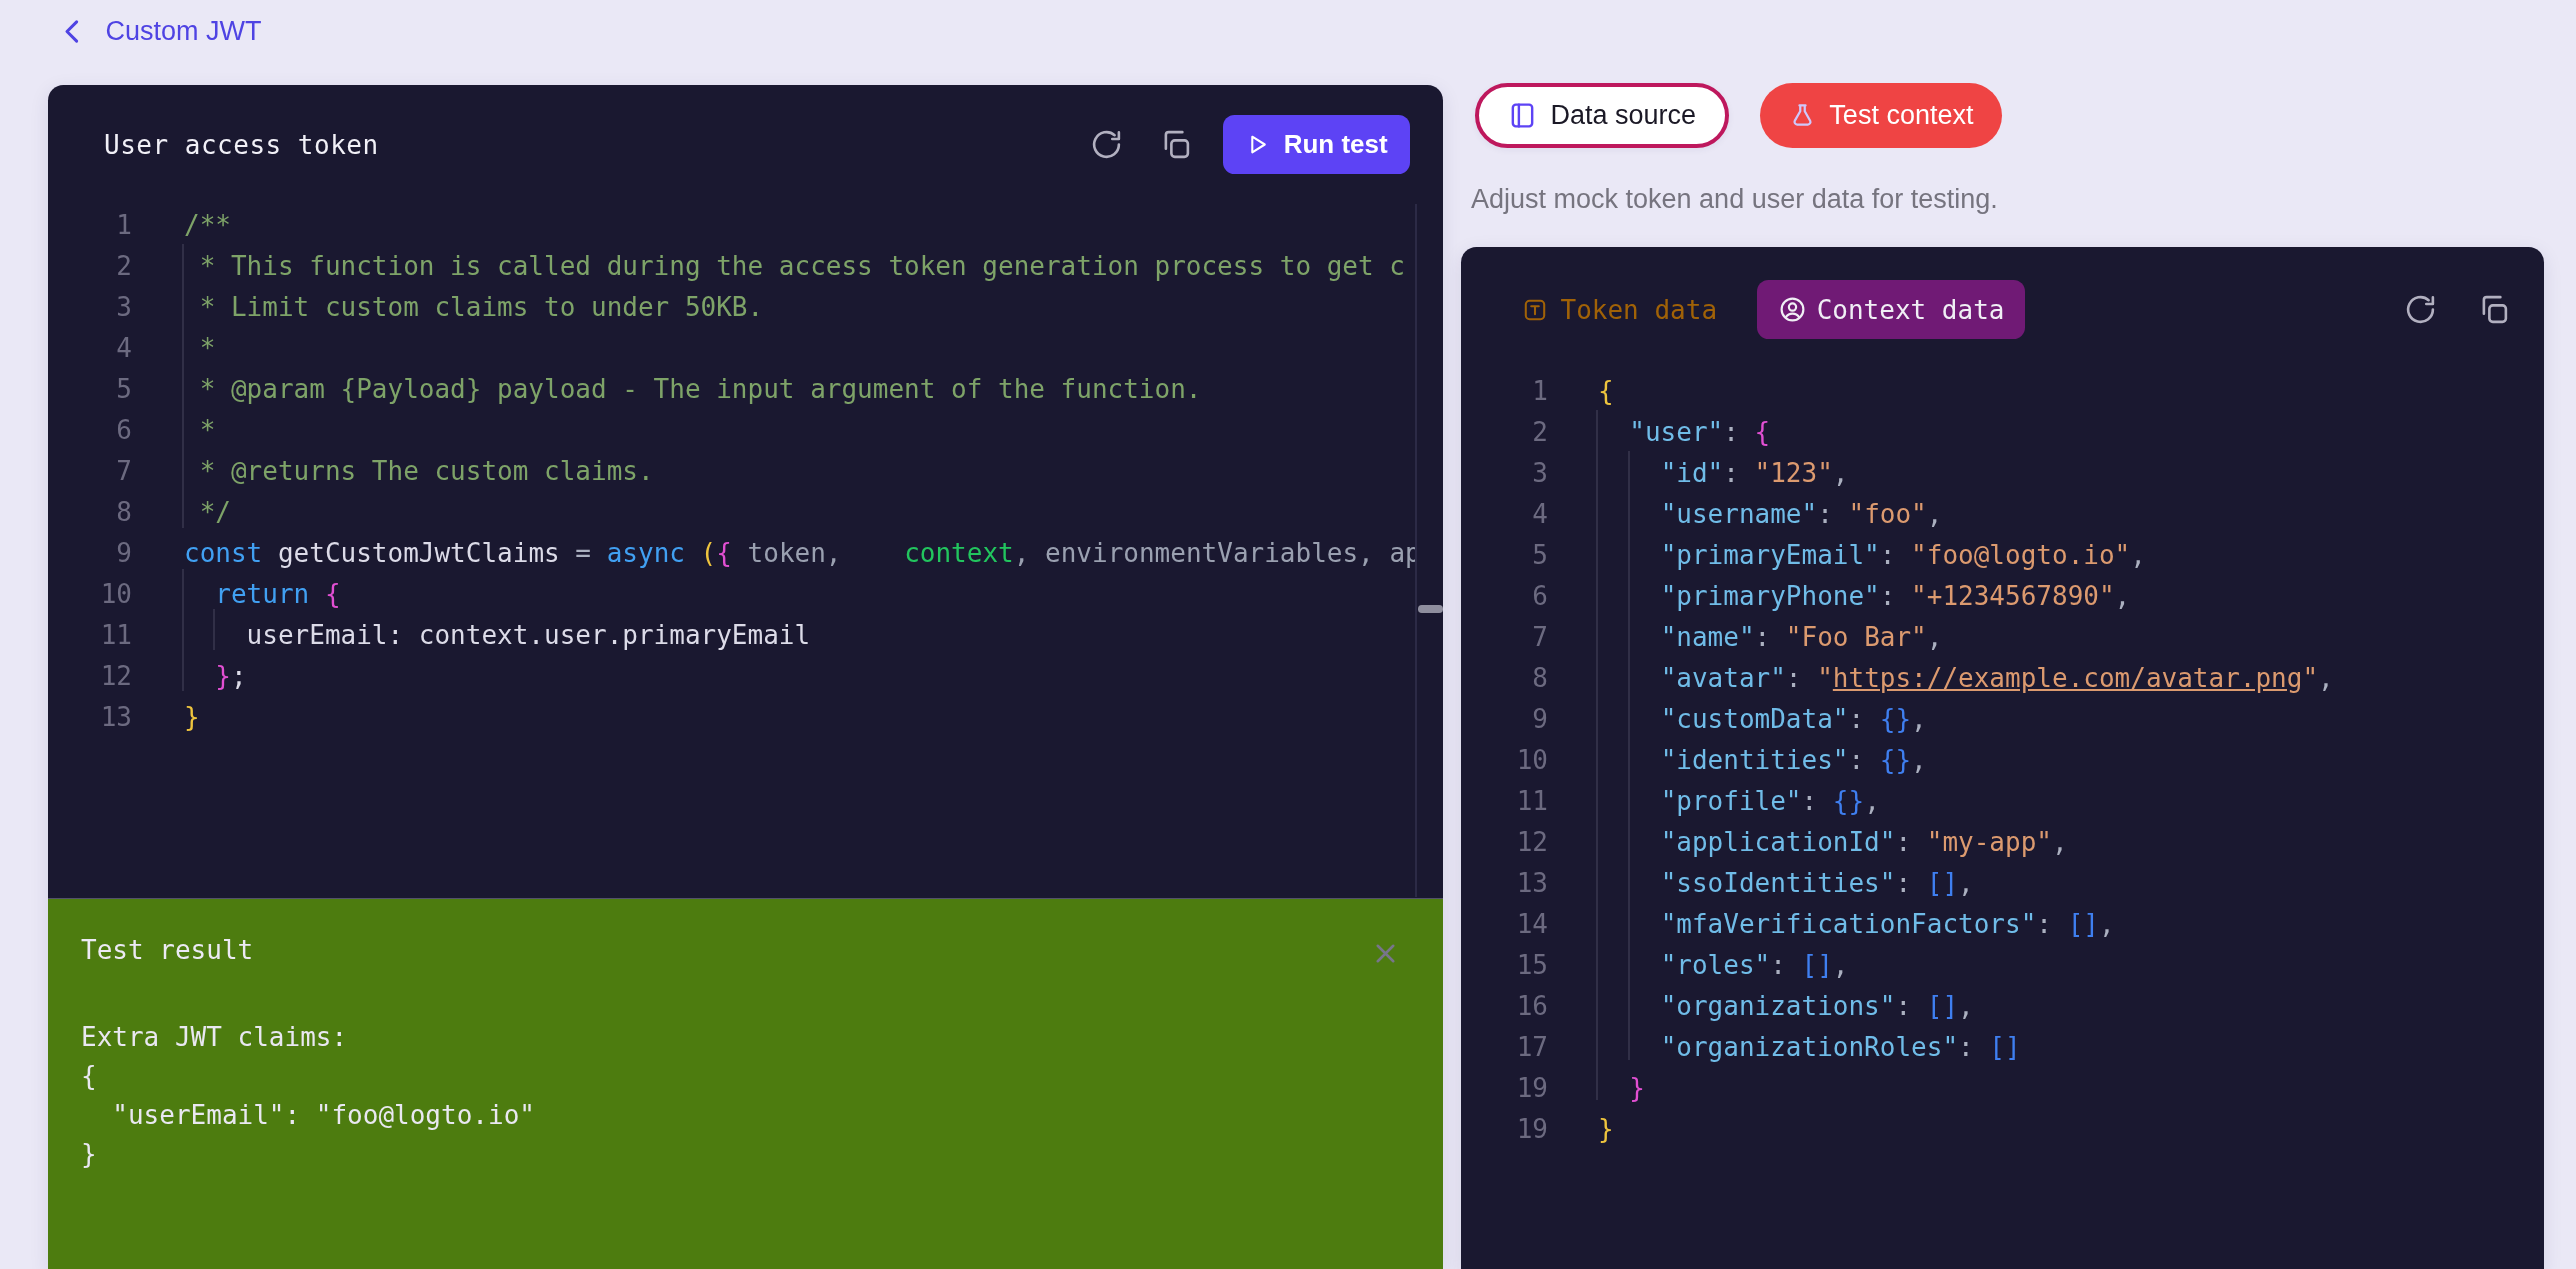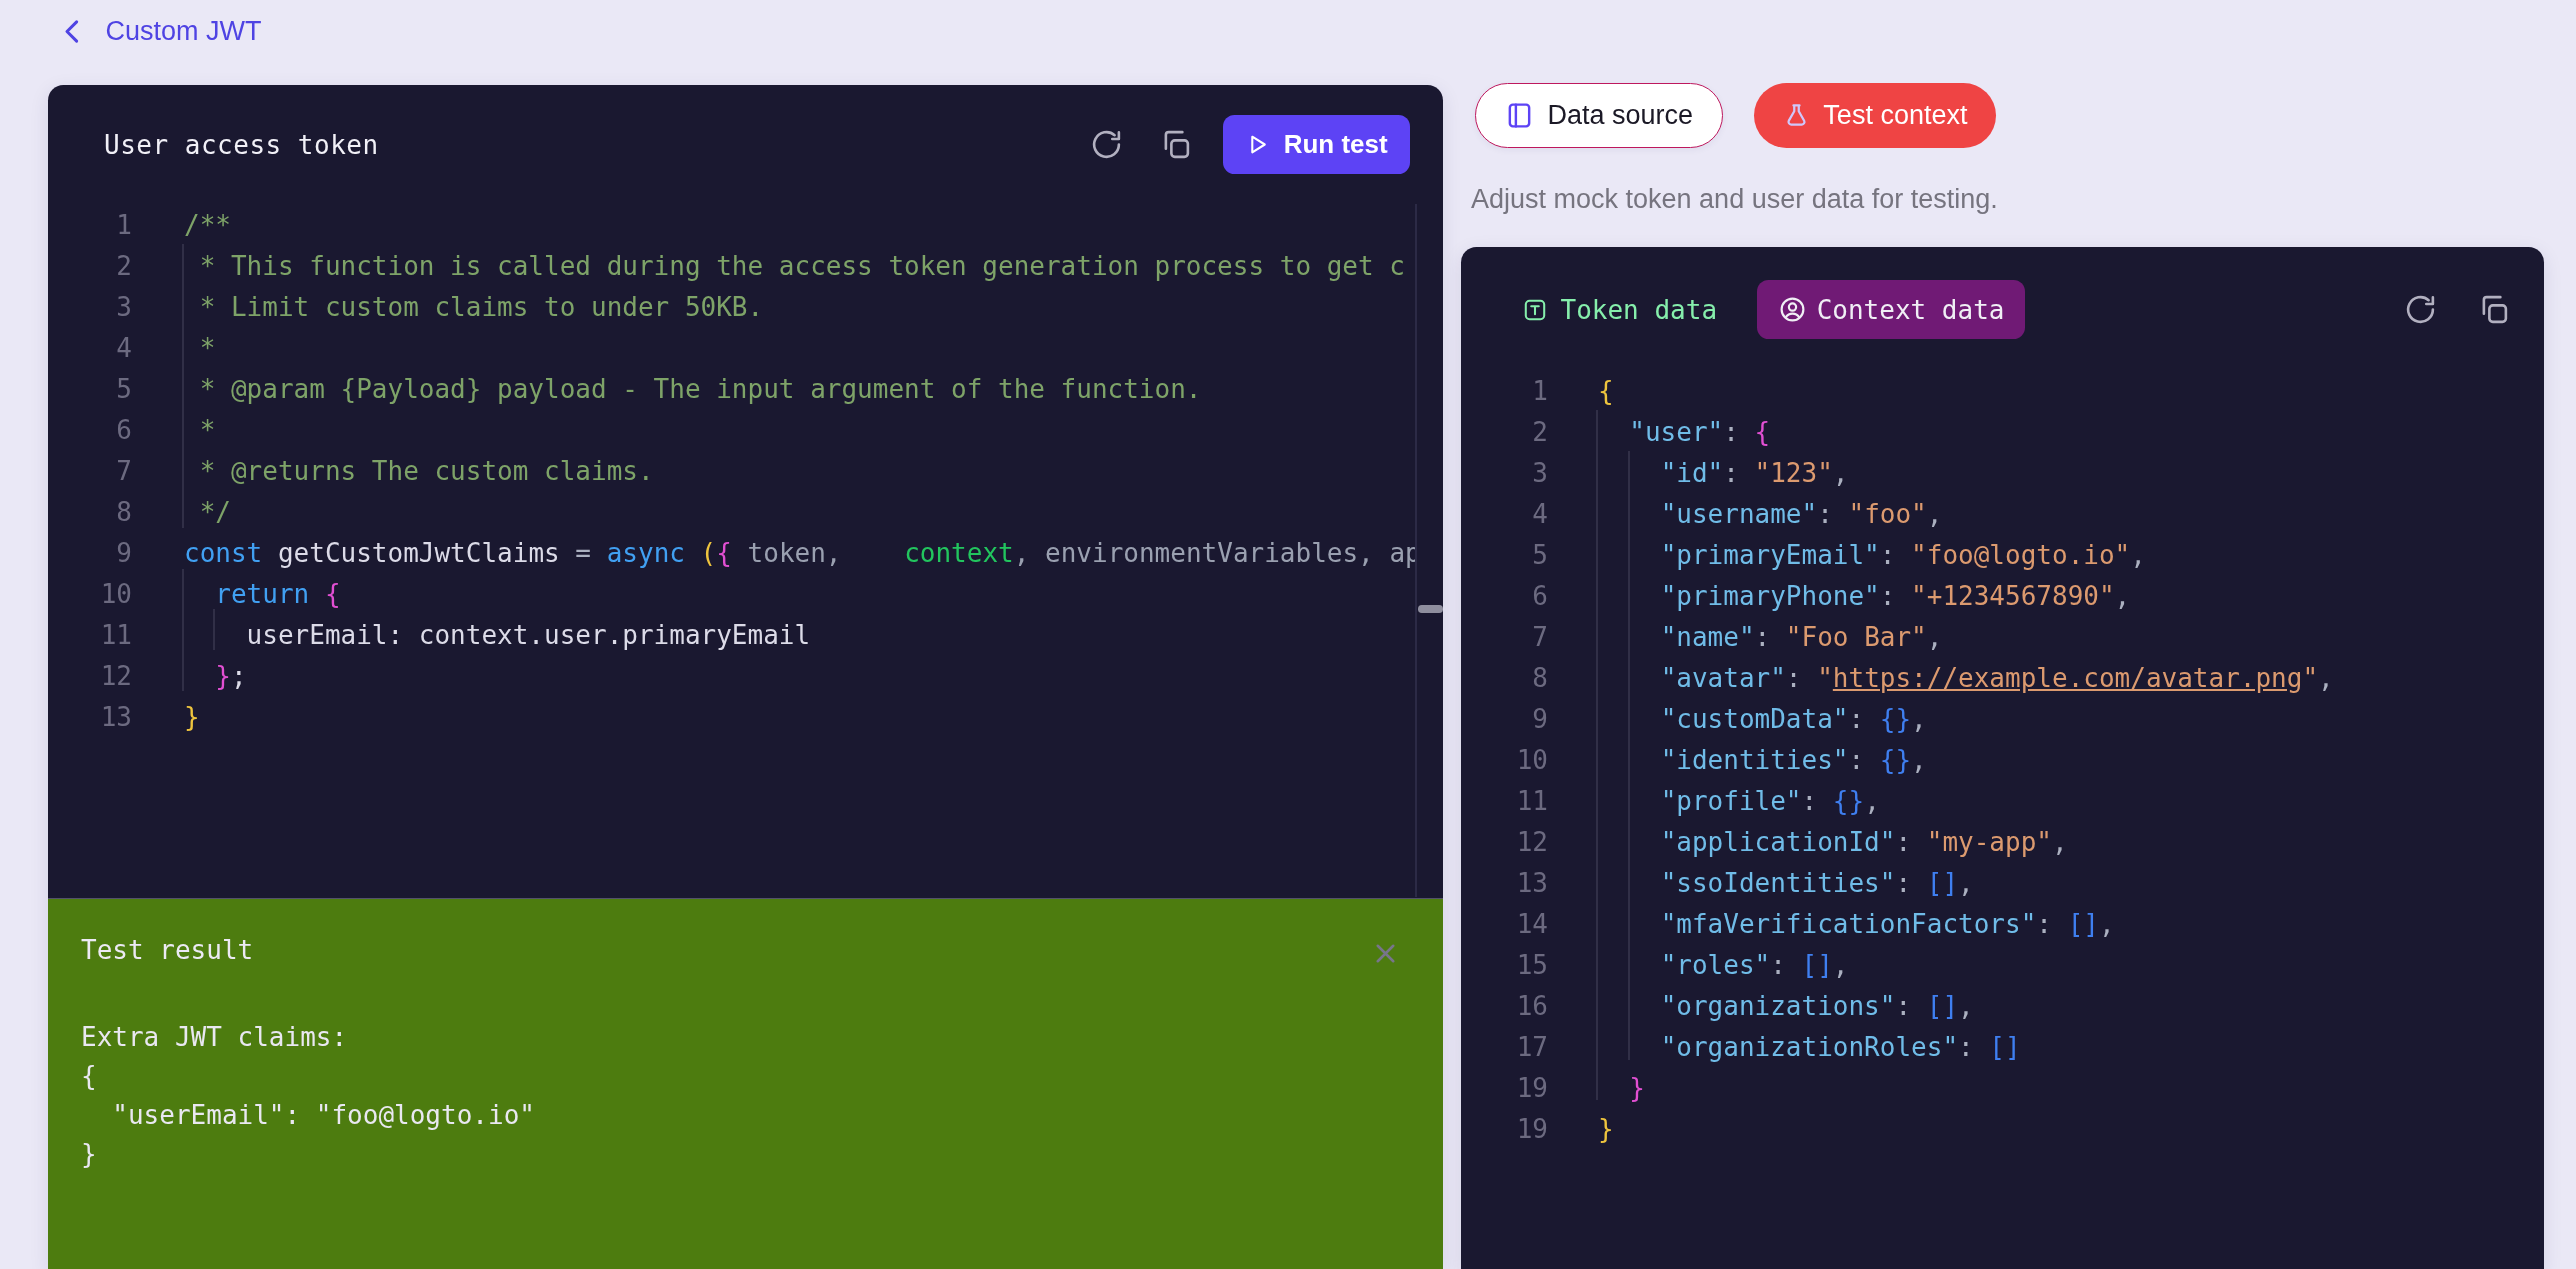--- a/index.html
+++ b/index.html
@@ -58,31 +58,31 @@
   
   .test-result { position:absolute; left:0; top:813px; width:1395px; height:372px; background:#4d7c0f; border-top:1.9px solid #53526a; }
   .tr-title { position:absolute; left:33px; top:36px; font-family:"DejaVu Sans Mono", monospace; font-size:26px; color:#eceaf4; }
   .tr-close { position:absolute; left:1319px; top:36px; width:36px; height:36px; display:flex; align-items:center; justify-content:center; color:#77758a; cursor:pointer; }
   .tr-body { position:absolute; left:33px; top:118px; font-family:"DejaVu Sans Mono", monospace; font-size:26px; color:#e9e8f1;text-align:center; }
   .tr-line { height:39px; display:flex; align-items:center; white-space:pre; }
 
   
   .pill-row { position:absolute; left:1475px; top:83px; display:flex; gap:31px; }
   .pill { height:65px; border-radius:33px; display:flex; align-items:center; gap:13.4px; padding:0 29px; font-size:27px; font-weight:500; cursor:pointer; }
-  .pill-light { background:#ffffff; color:#1b1926; border:1px solid #be185d; box-shadow:0 1.9px 7.7px rgba(40,30,90,0.06);align-items:center; }
+  .pill-light { background:#ffffff; color:#1b1926; border:4px solid #be185d; box-shadow:0 1.9px 7.7px rgba(40,30,90,0.06);align-items:center; }
   .pill-purple { background:#ef4444; color:#ffffff; }
   .pill-light  .p-icon { color:#5d43f5; }
   .pill-purple .p-icon { color:#cfc7fb; }
   .p-icon { display:flex; align-items:center; }
 
   .desc { position:absolute; left:1471px; top:184px; font-size:27px; color:#76747f; }
 
   
   .rc-header { position:absolute; left:0; top:0; width:100%; height:125px; display:flex; align-items:center; padding:0 32px 0 61px; font-family:"DejaVu Sans Mono", monospace; }
-  .tab-plain { display:flex; align-items:center; gap:12.5px; color:#86efac; font-size:26px; cursor:pointer;text-align:right; }
+  .tab-plain { display:flex; align-items:center; gap:12.5px; color:#a16207; font-size:26px; cursor:pointer;text-align:right; }
   .tab-selected { margin-left:40px; height:59px; border-radius:11.5px; background:#701a75; display:flex; align-items:center; gap:9.6px; padding:0 21px; color:#f0eff5; font-size:26px; cursor:pointer; }
 
   svg { display:block; }
 </style>
 </head>
 <body>
 
 <div class="page-header">
   <span class="back-btn">
     <svg width="33" height="33" viewBox="0 0 24 24" fill="none" stroke="currentColor" stroke-width="2.2" stroke-linecap="round" stroke-linejoin="round">

